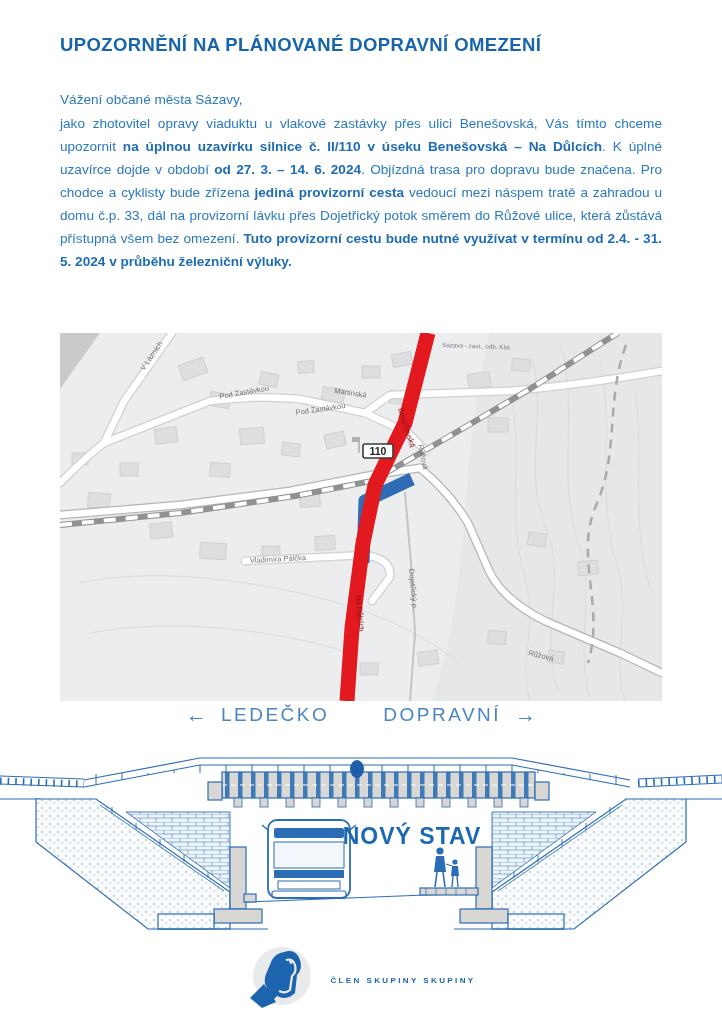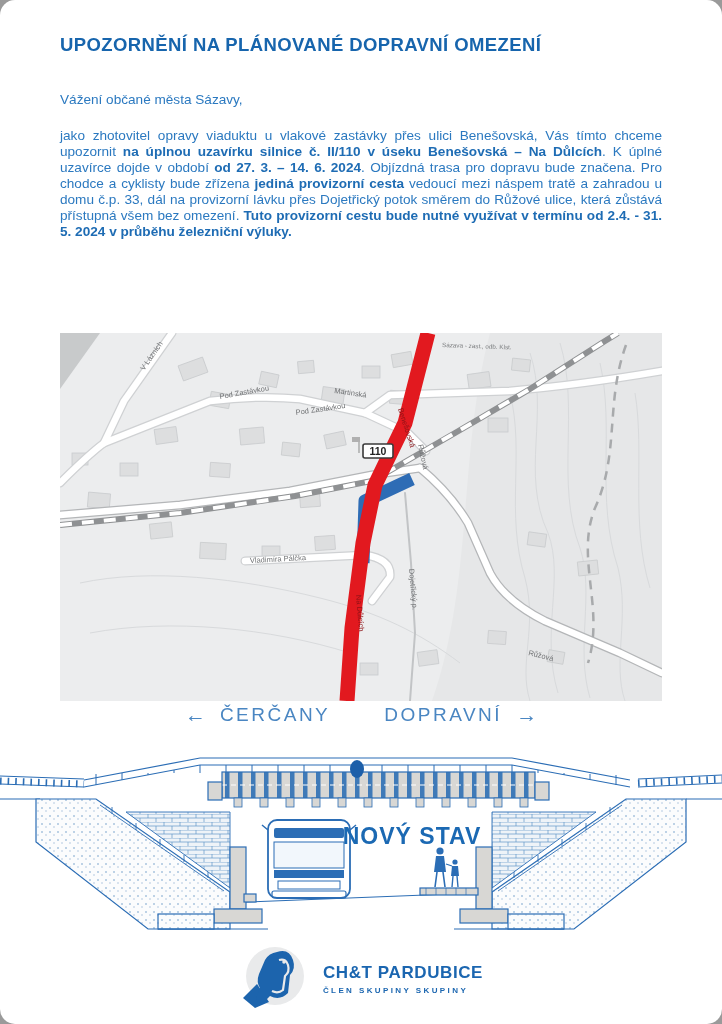--- a/index.html
+++ b/index.html
@@ -1,23 +1,23 @@
 <!DOCTYPE html>
 <html><head>
 <meta charset="utf-8">
 <style>
   html,body{margin:0;padding:0;background:#9a9a9a;}
   .page{position:relative;width:722px;height:1024px;background:#ffffff;margin:0 auto;
-        font-family:"Liberation Sans",sans-serif;overflow:hidden;border-radius:15px;}
+        font-family:"Liberation Sans",sans-serif;overflow:hidden;}
   .title{position:absolute;left:60px;right:58px;top:34px;
          font-size:18.5px;font-weight:700;letter-spacing:.4px;color:#1765ad;}
   .greeting{position:absolute;left:60px;right:58px;top:92px;
             font-size:13.6px;color:#2b79c0;}
-  .body-par{position:absolute;left:60px;width:602px;font-size:13.6px;line-height:16px;
-            color:#2b79c0;text-align:justify;margin-top:16px;}
+  .body-par{position:absolute;left:60px;width:602px;font-size:13.6px;line-height:23px;
+            color:#2b79c0;text-align:justify;}
   .p1{top:112px;}
   .p2{top:263px;}
   .body-par b{font-weight:700;color:#1e6cb4;}
   .map-wrap{position:absolute;left:60px;top:333px;width:602px;height:368px;}
   .map-wrap svg{display:block;}
   .dir-row{position:absolute;left:0;top:703px;width:722px;display:flex;justify-content:center;
            align-items:center;gap:14px;color:#4a86c2;font-size:19px;letter-spacing:2.5px;}
   .dir-gap{width:26px;}
   .arrow{font-size:21px;letter-spacing:0;}
   .bridge-wrap{position:absolute;left:0;top:742px;width:720px;height:196px;}
@@ -142,21 +142,21 @@
       <text class="maplabel" transform="translate(468,322) rotate(14)">Růžová</text>
       <text class="maplabel" transform="translate(349,236) rotate(85)">Dojetřický p.</text>
       <text class="redlabel" transform="translate(338,76) rotate(72)">Benešovská</text>
       <text class="redlabel" transform="translate(296,262) rotate(85)">Na Důlcích</text>
     </g>
   </svg>
   </div>
 
   <div class="dir-row">
     <span class="arrow">←</span>
-    <span>ČERČANY</span>
+    <span>LEDEČKO</span>
     <span class="dir-gap"></span>
     <span>DOPRAVNÍ</span>
     <span class="arrow">→</span>
   </div>
 
   <div class="bridge-wrap">
   <svg width="722" height="196" viewBox="0 0 722 196">
     <defs>
       <pattern id="stip" width="8" height="8" patternUnits="userSpaceOnUse">
         <rect width="8" height="8" fill="#fbfcfd"></rect>
@@ -258,18 +258,17 @@
 
   <div class="logo-row">
     <svg width="70" height="70" viewBox="0 0 70 70">
       <circle cx="36" cy="32" r="29" fill="#e9eaeb"></circle>
       <polygon points="18,40 4,54 16,64 30,58" fill="#1c64ad"></polygon>
       <path d="M38,8 q12,-4 16,8 q3,9 -3,15 l-2,18 q-8,8 -18,3 l-6,6 q-6,2 -8,-4 l4,-10 q-4,-6 -1,-14 l6,-14 q4,-7 12,-8 z" fill="#1c64ad"></path>
       <path d="M40,16 q7,-2 9,5 q2,7 -3,11 l-2,14 q-5,4 -11,1" fill="none" stroke="#e9eaeb" stroke-width="2.2"></path>
       <circle cx="45" cy="18" r="1.8" fill="#e9eaeb"></circle>
     </svg>
     <div class="logo-text">
-      <div class="logo-name">CH&amp;T PARDUBICE</div>
       <div class="logo-sub">ČLEN SKUPINY SKUPINY</div>
     </div>
   </div>
 
 </div>
 
 </body></html>

